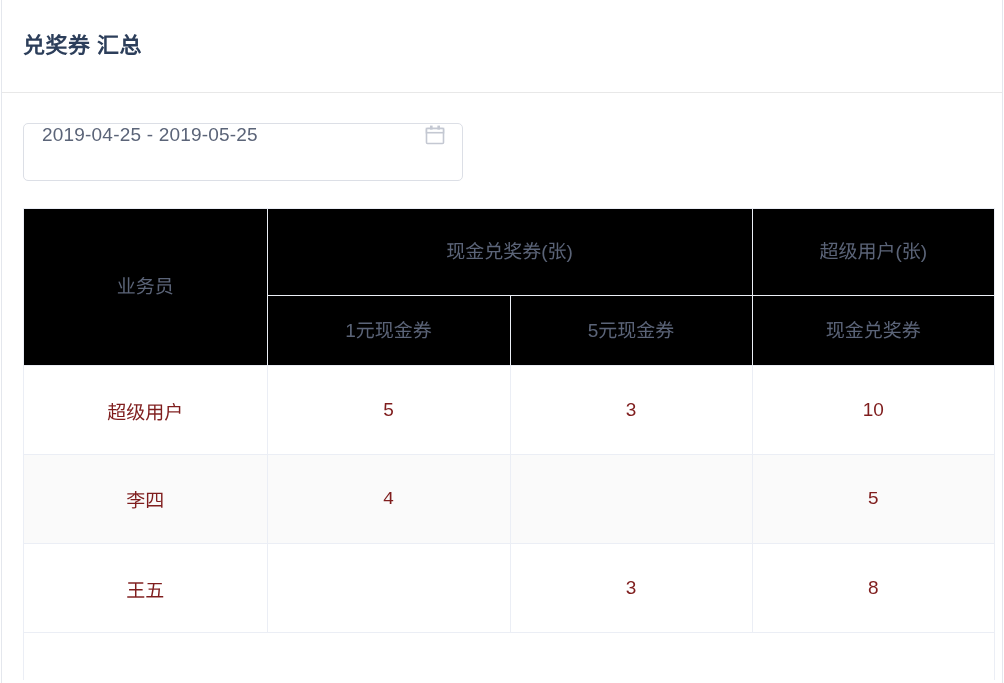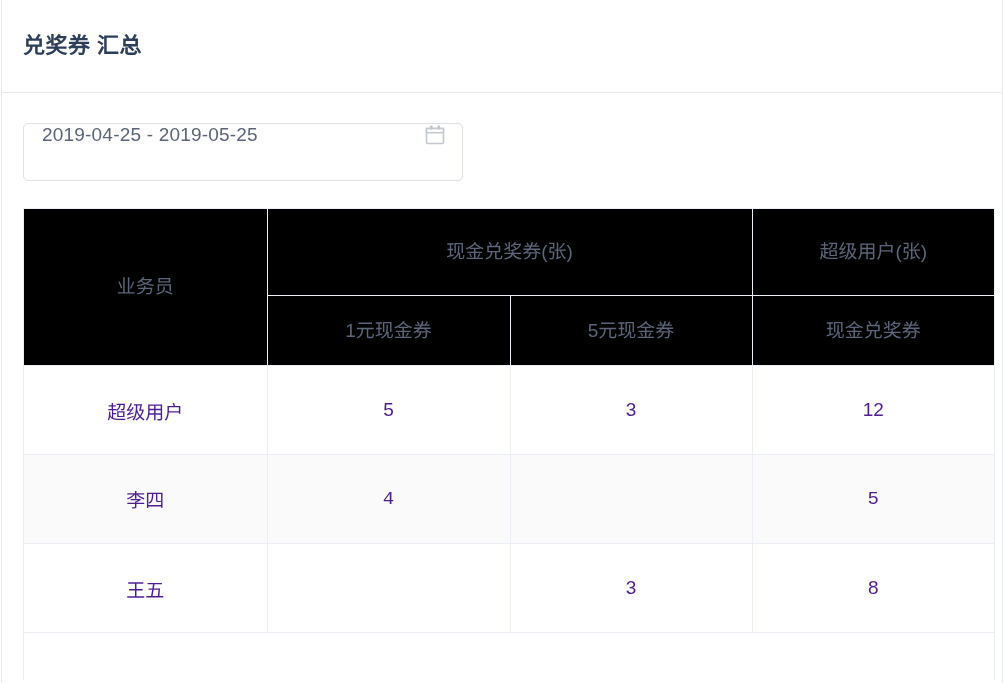--- a/index.html
+++ b/index.html
@@ -118,21 +118,21 @@
 
   table.report thead th.last { border-right: none; }
 
   th.th-rowspan { height: 155px; }
   th.th-group   { height: 86px; }
   th.th-sub     { height: 69px; }
 
   table.report tbody td {
     height: 88px;
     font-size: 19px;
-    color: #4c1d95;
+    color: #7f1d1d;
     text-align: center;
     border-right: 1px solid #ebeef5;
     border-bottom: 1px solid #ebeef5;
     padding: 0 8px;
     background: #ffffff;
   }
 
   table.report tbody td.last { border-right: none; }
 
   table.report tbody tr.striped td { background: #fafafa; font-family: Liberation Mono, monospace; }
@@ -186,21 +186,21 @@
             <th class="th-sub">1元现金券</th>
             <th class="th-sub">5元现金券</th>
             <th class="th-sub last">现金兑奖券</th>
           </tr>
         </thead>
         <tbody>
           <tr>
             <td>超级用户</td>
             <td>5</td>
             <td>3</td>
-            <td class="last">12</td>
+            <td class="last">10</td>
           </tr>
           <tr class="striped">
             <td>李四</td>
             <td>4</td>
             <td></td>
             <td class="last">5</td>
           </tr>
           <tr>
             <td>王五</td>
             <td></td>

